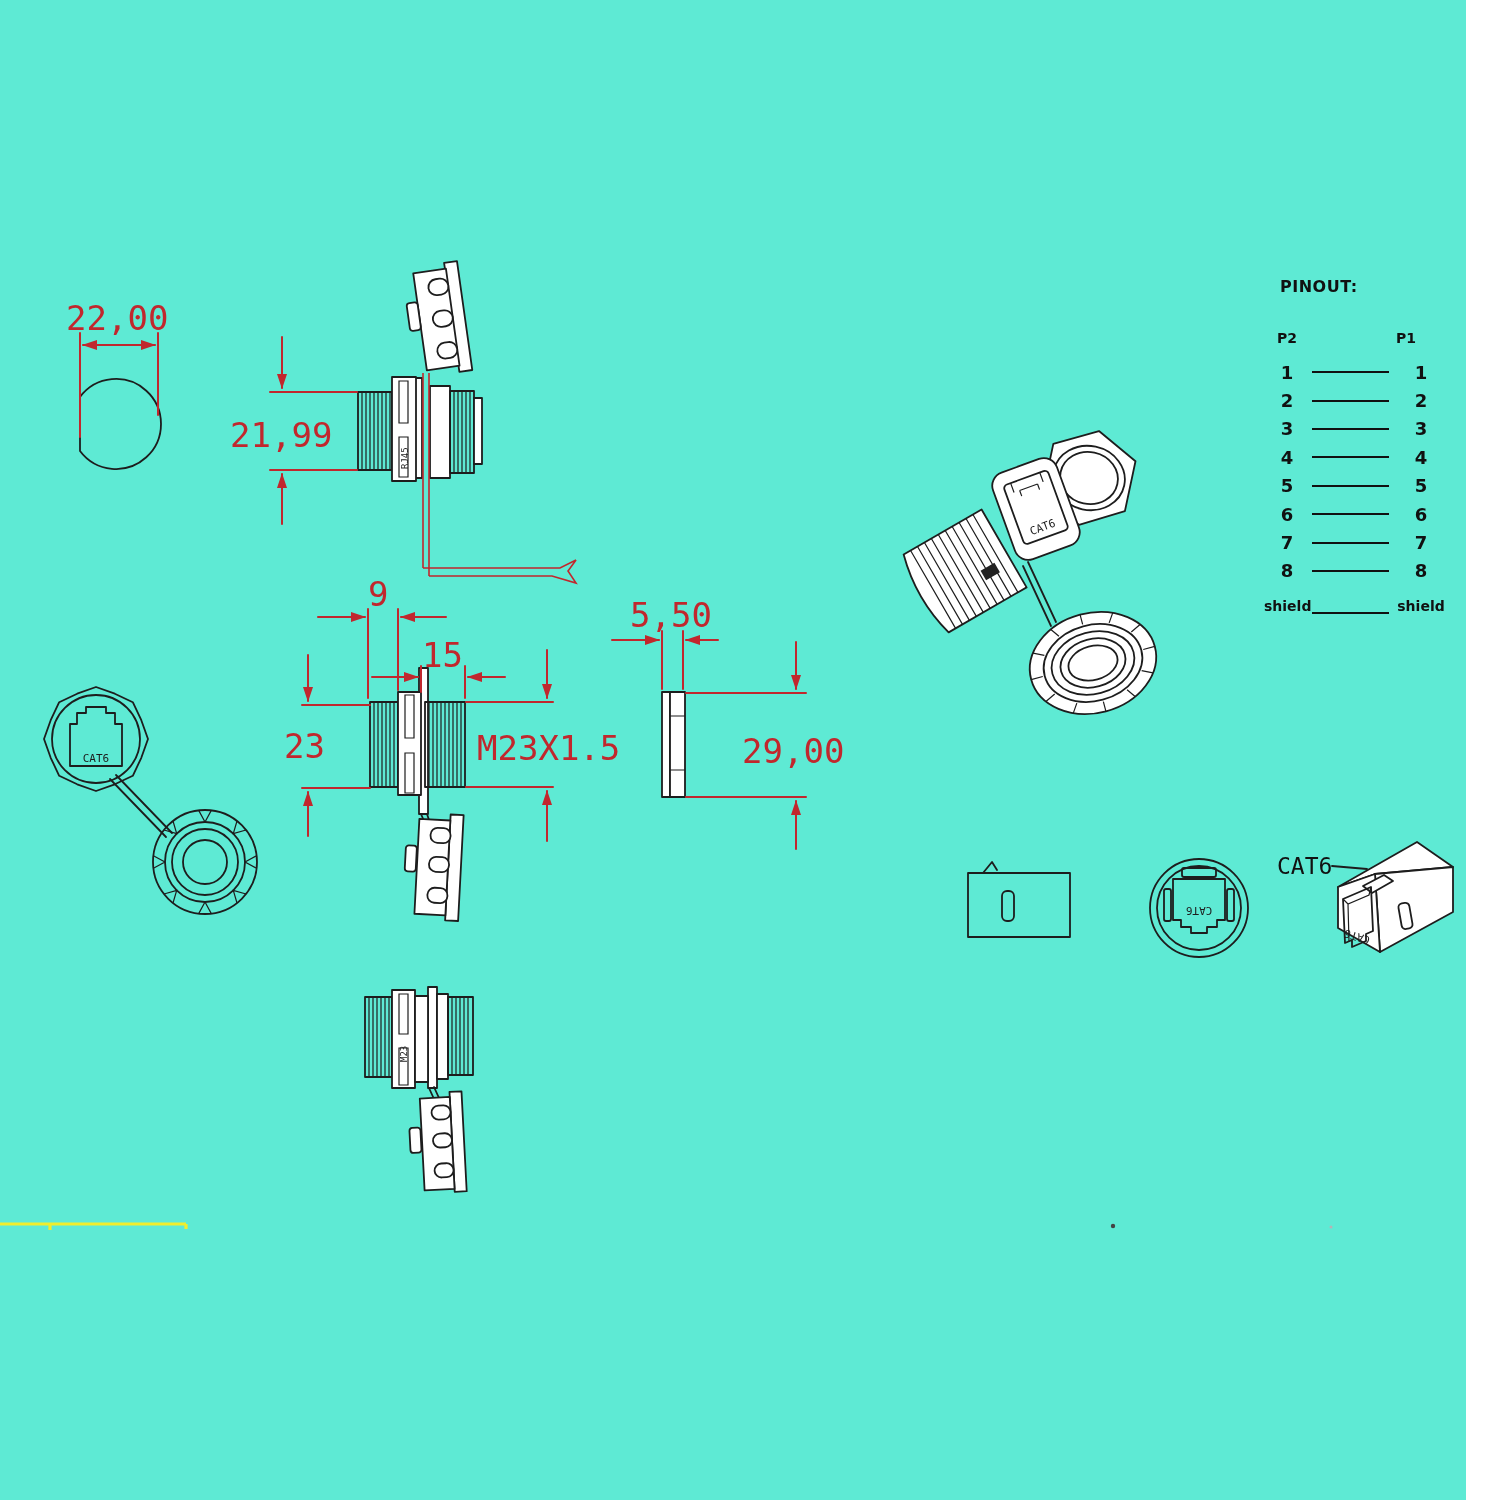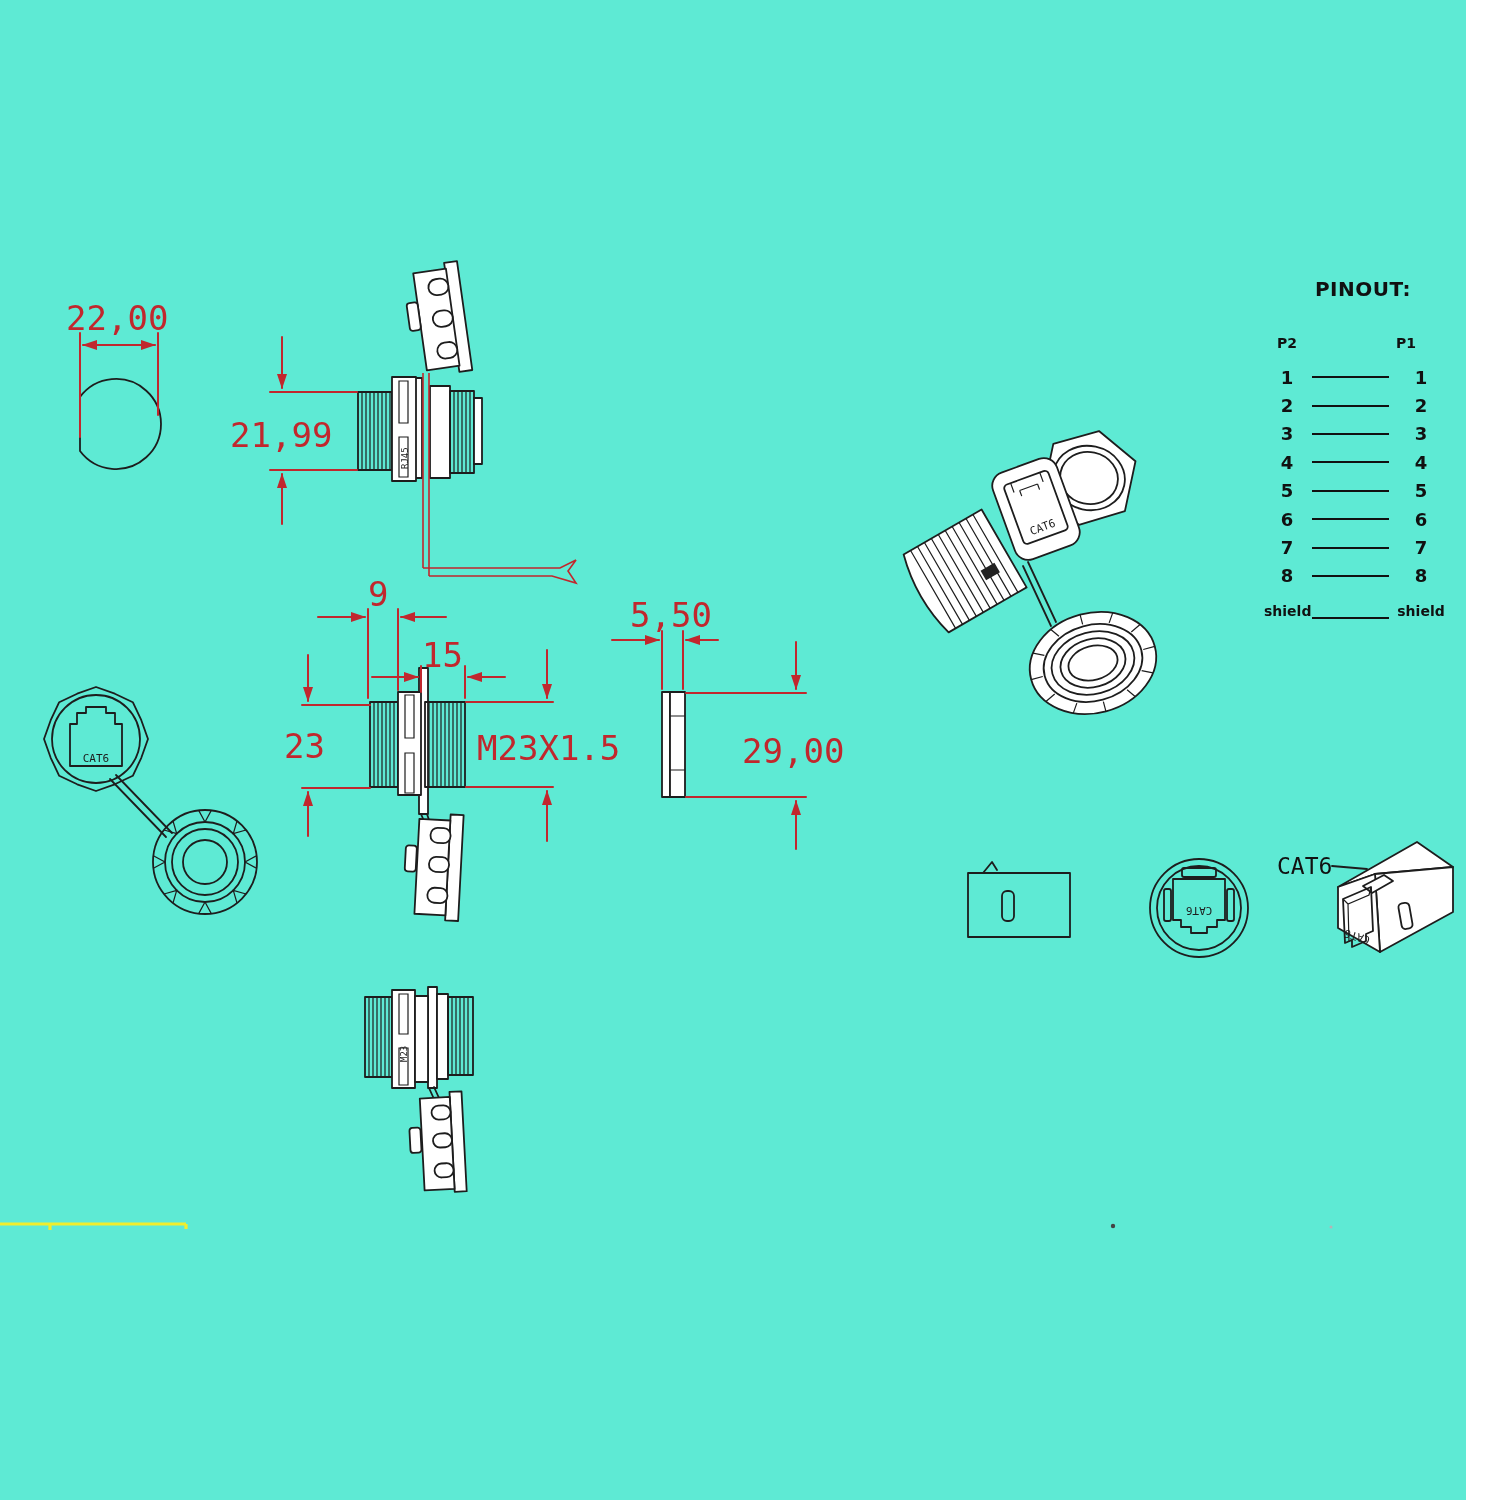--- a/index.html
+++ b/index.html
@@ -12,21 +12,21 @@
   .thin{stroke:#1d1d1d;stroke-width:1.2;fill:none;}
   .red{stroke:#c1272d;stroke-width:2;fill:none;stroke-linecap:round;}
   .redthin{stroke:#c1272d;stroke-width:1.6;fill:none;}
   .dimtxt{font-family:"DejaVu Sans Mono",monospace;font-size:34px;fill:#c1272d;stroke:none;font-weight:400;}
   .dimsm{font-family:"DejaVu Sans Mono",monospace;font-size:11px;fill:#1d1d1d;stroke:none;}
   .cadblk{font-family:"DejaVu Sans Mono",monospace;font-size:23px;fill:#111;stroke:none;}
   .tinyv{font-family:"DejaVu Sans Mono",monospace;font-size:9px;fill:#1d1d1d;stroke:none;}
   .yellow{stroke:#f1ed2b;stroke-width:3.2;fill:none;}
   
   .pinout{position:absolute;left:1264px;top:268px;width:182px;color:#111;font-weight:bold;}
-  .p-title{font-size:20px;padding-top:9px;margin-left:16px;letter-spacing:0.5px;text-align:center;}
+  .p-title{font-size:16px;padding-top:9px;margin-left:16px;letter-spacing:0.5px;}
   .p-heads{display:flex;justify-content:space-between;padding:0 30px 0 13px;font-size:14px;margin-top:34px;height:22px;}
   .p-rows{margin-top:6px;}
   .p-row{display:flex;align-items:center;height:28.4px;font-size:18px;}
   .p-row .lbl{width:46px;text-align:center;}
   .p-row .lbl.r{width:50px;}
   .p-row .wire{flex:1;border-top:2.6px solid #111;margin:0 7px 0 2px;}
   .p-row.shield-row{font-size:14px;align-items:flex-end;}
 </style>
 </head>
 <body>

